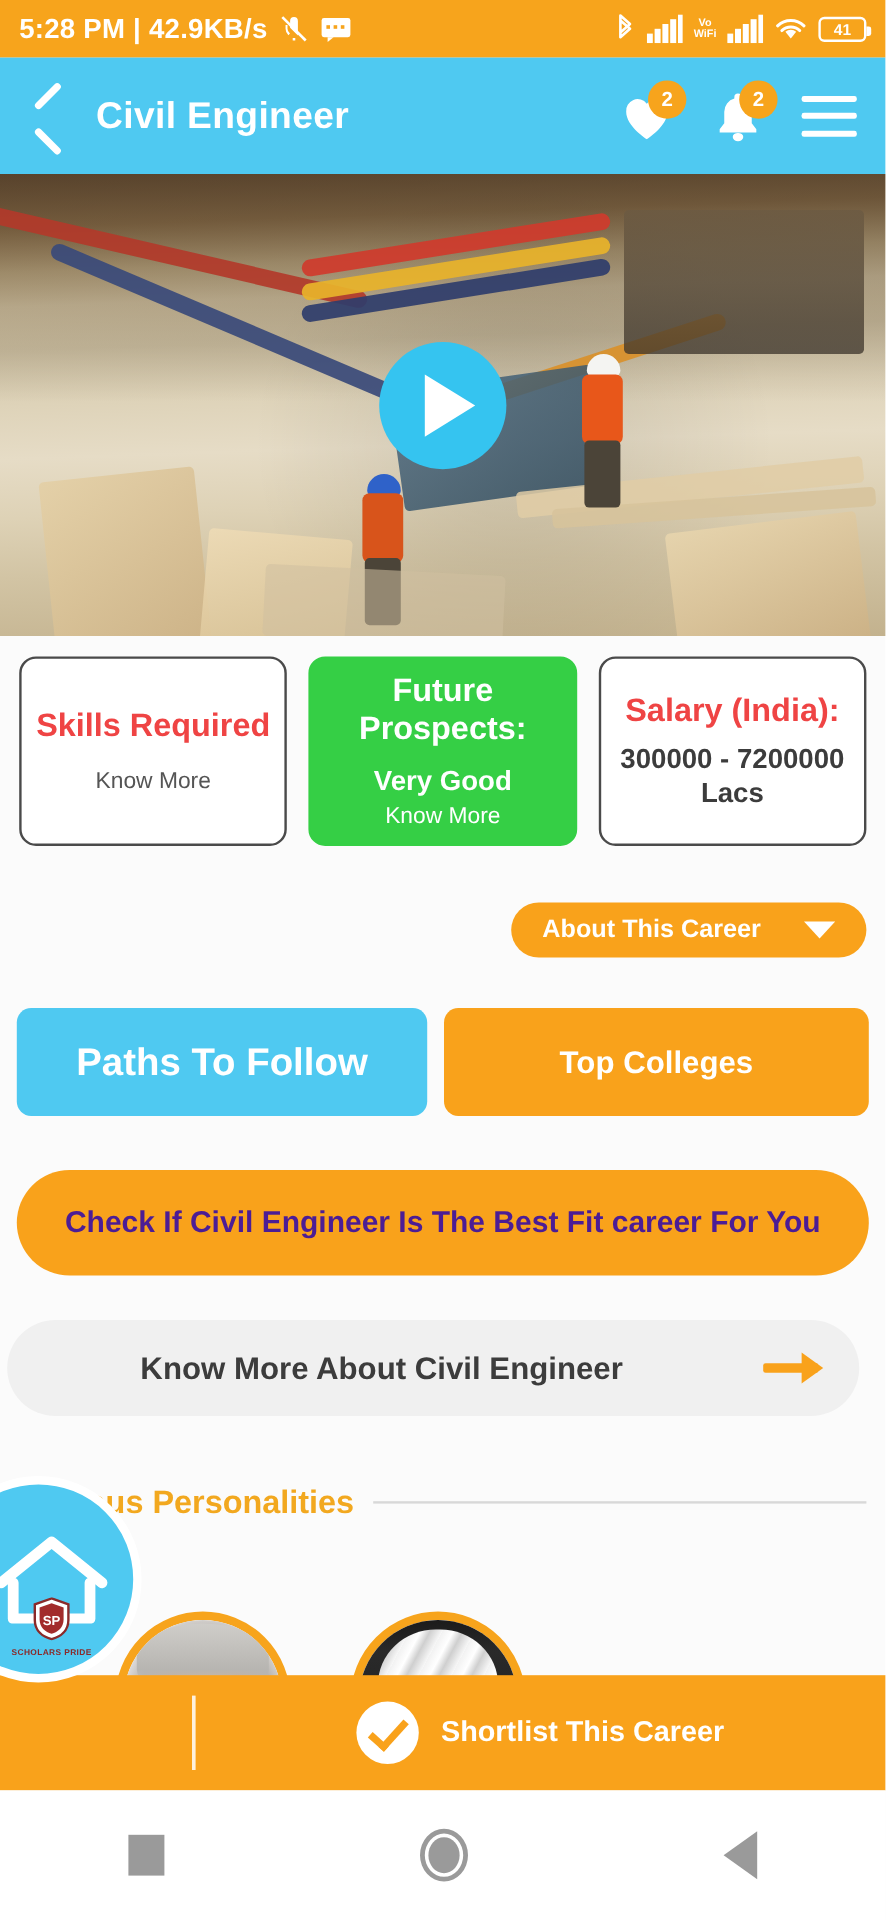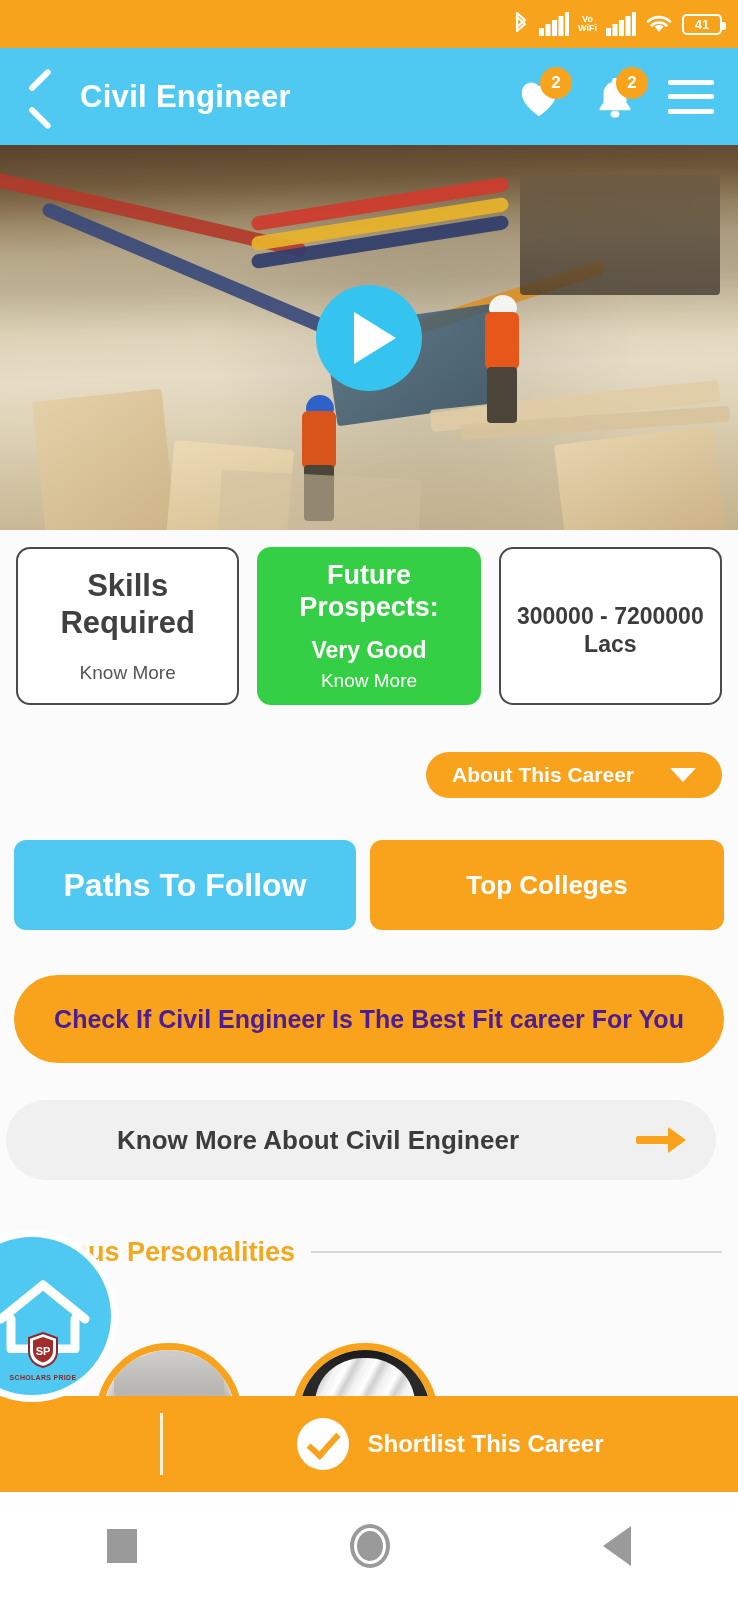--- a/index.html
+++ b/index.html
@@ -92,21 +92,21 @@
   }
 
   
   .cards { position: absolute; top: 547px; left: 0; width: 738px; display: flex; gap: 18px; padding: 0 16px; }
   .card {
     flex: 1; height: 158px; border-radius: 14px; display: flex; flex-direction: column;
     align-items: center; justify-content: center; text-align: center; padding: 8px 6px; cursor: pointer;
   }
   .card.white { background: #fff; border: 2px solid #4a4a4a; }
   .card.green { background: #35CF45; border: 2px solid #35CF45; }
-  .card-title { font-size: 31px; font-weight: 700; color: #404040; line-height: 1.18; }
+  .card-title { font-size: 27px; font-weight: 700; color: #ef4444; line-height: 1.18; }
   .card.green .card-title { color: #fff; font-size: 27px; }
   .card-sub { font-size: 23px; font-weight: 700; color: #fff; margin-top: 14px; }
   .card-link { font-size: 19px; color: #555; margin-top: 20px; }
   .card.green .card-link { color: #fff; margin-top: 6px; }
   .card-value { font-size: 23px; font-weight: 700; color: #3c3c3c; margin-top: 10px; line-height: 1.2; }
 
   
   .about-row {
     position: absolute; top: 752px; left: 0; width: 738px; height: 46px;
     display: flex; align-items: flex-end; padding: 0 16px; flex-direction: column;
@@ -217,20 +217,38 @@
   }
   .nav-home i { width: 26px; height: 30px; border-radius: 50%; background: #9a9a9a; display: block; }
   .nav-back { width: 0; height: 0; border-right: 28px solid #9a9a9a; border-top: 20px solid transparent; border-bottom: 20px solid transparent; }
 </style>
 </head>
 <body>
 
 <div id="app">
 
   <div class="statusbar">
+    <div class="sb-left">
+      <span class="sb-clock"><span>5:28 PM</span>&nbsp;<span>|</span>&nbsp;<span>42.9KB/s</span></span>
+      <span class="ico">
+        <svg width="26" height="26" viewBox="0 0 24 24">
+            <path d="M12 3a3 3 0 0 0-3 3v5.2l6 6V6a3 3 0 0 0-3-3zM5.5 9v3a6.5 6.5 0 0 0 2.2 4.9l1.2-1.2A5 5 0 0 1 7 12V9H5.5zM11 19v2h2v-2h-2z" fill="#fff"></path>
+            <path d="M3 3l18 18" stroke="#fff" stroke-width="2"></path>
+          </svg>
+      </span>
+      <span class="ico">
+        <svg width="26" height="22" viewBox="0 0 26 22">
+            <rect x="1" y="2" width="24" height="16" rx="2" fill="#fff"></rect>
+            <path d="M6 18l0 4 5-4z" fill="#fff"></path>
+            <rect x="5" y="8" width="3" height="3" fill="#F7A41C"></rect>
+            <rect x="11" y="8" width="3" height="3" fill="#F7A41C"></rect>
+            <rect x="17" y="8" width="3" height="3" fill="#F7A41C"></rect>
+          </svg>
+      </span>
+    </div>
     <div class="sb-right">
       <span class="ico">
         <svg width="18" height="26" viewBox="0 0 18 26">
             <path d="M5 6l8 7-8 7V2l8 7-8 7" stroke="#fff" stroke-width="2.2" fill="none" stroke-linejoin="round"></path>
           </svg>
       </span>
       <span class="ico">
         <svg width="30" height="24" viewBox="0 0 30 24">
             <rect x="0" y="16" width="5" height="8" fill="#fff"></rect>
             <rect x="6.5" y="12" width="5" height="12" fill="#fff"></rect>
@@ -325,20 +343,21 @@
     <div class="card white">
       <div class="card-title">Skills Required</div>
       <div class="card-link">Know More</div>
     </div>
     <div class="card green">
       <div class="card-title">Future Prospects:</div>
       <div class="card-sub">Very Good</div>
       <div class="card-link">Know More</div>
     </div>
     <div class="card white">
+      <div class="card-title">Salary (India):</div>
       <div class="card-value">300000  - 7200000 Lacs</div>
     </div>
   </div>
 
   <div class="about-row">
     <div class="hr"></div>
     <div class="about-pill">
       <span>About This Career</span>
       <span class="caret"></span>
     </div>

